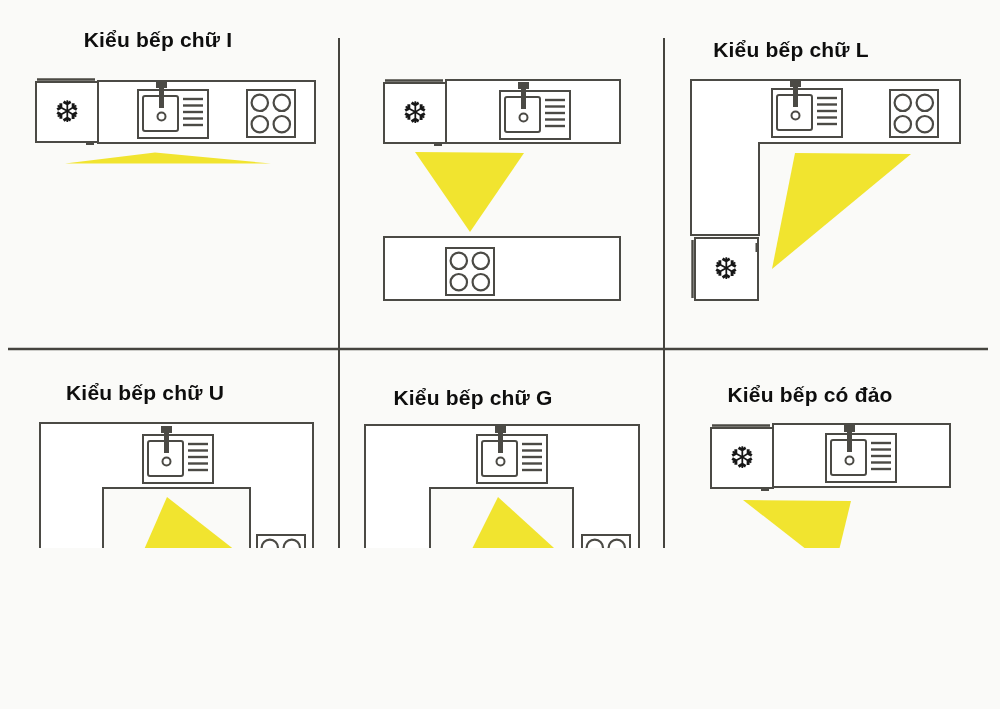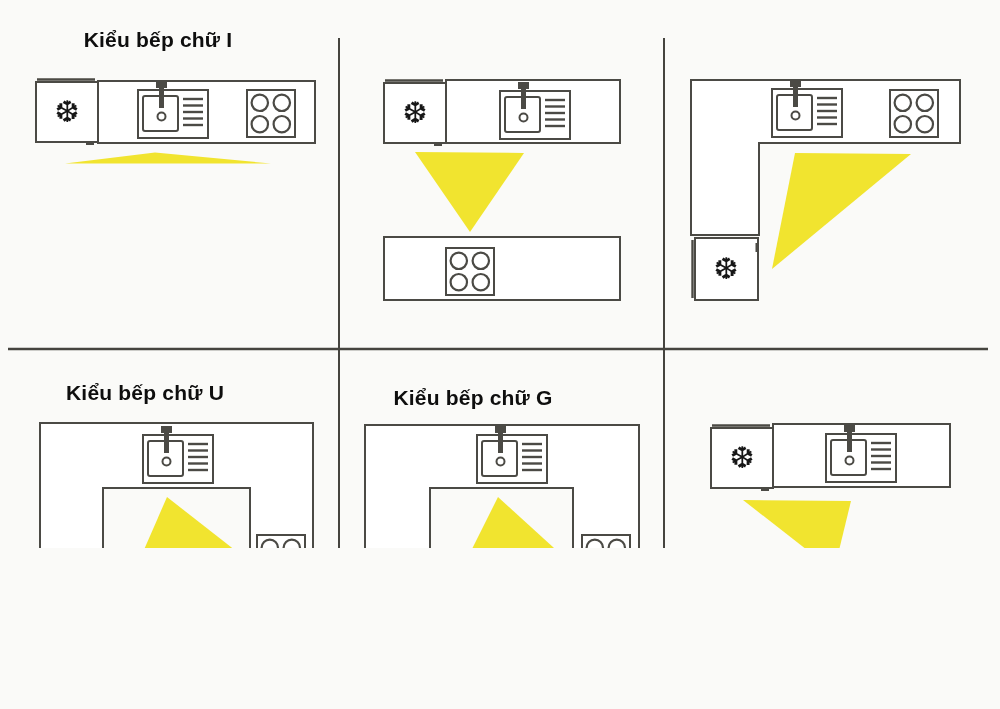--- a/index.html
+++ b/index.html
@@ -129,22 +129,24 @@
       <polygon class="tri" points="743,500 851,501 834,571"></polygon>
       <use href="#fridgeh" x="711" y="428"></use>
       <rect class="st" x="773" y="424" width="177" height="63"></rect>
       <use href="#sink" x="826" y="434"></use>
       <rect class="st" x="768" y="580" width="133" height="65"></rect>
       <use href="#stove" x="811" y="590"></use>
     </g>
   </svg>
 
   <div class="panel-title" style="left:158px;top:40px">Kiểu bếp chữ I</div>
+  <div class="panel-title" style="left:791px;top:50px">Kiểu bếp chữ L</div>
   <div class="panel-title" style="left:145px;top:393px">Kiểu bếp chữ U</div>
   <div class="panel-title" style="left:473px;top:398px">Kiểu bếp chữ G</div>
+  <div class="panel-title" style="left:810px;top:395px">Kiểu bếp có đảo</div>
 
   <span class="snowflake" style="left:67px;top:112px">❆</span>
   <span class="snowflake" style="left:415px;top:113px">❆</span>
   <span class="snowflake" style="left:726px;top:269px">❆</span>
   <span class="snowflake" style="left:72px;top:613px">❆</span>
   <span class="snowflake" style="left:399px;top:613px">❆</span>
   <span class="snowflake" style="left:742px;top:458px">❆</span>
 
 </div>
 

